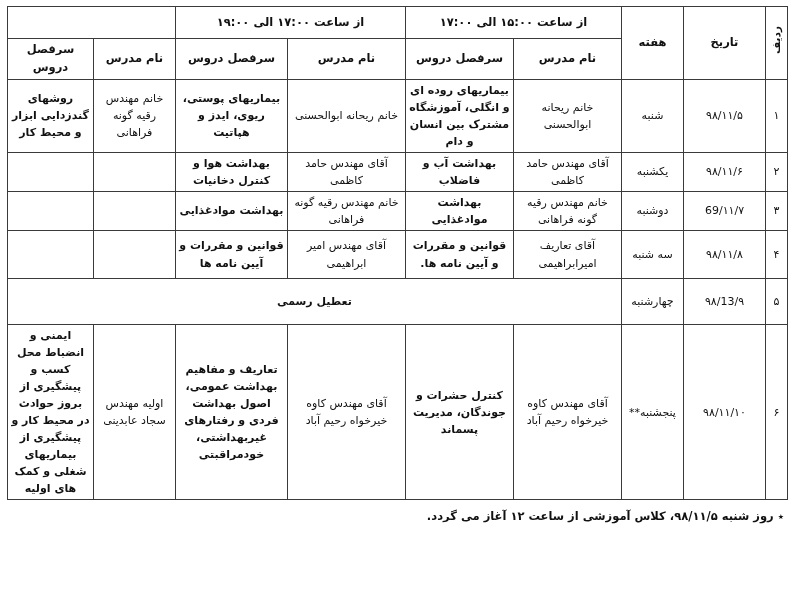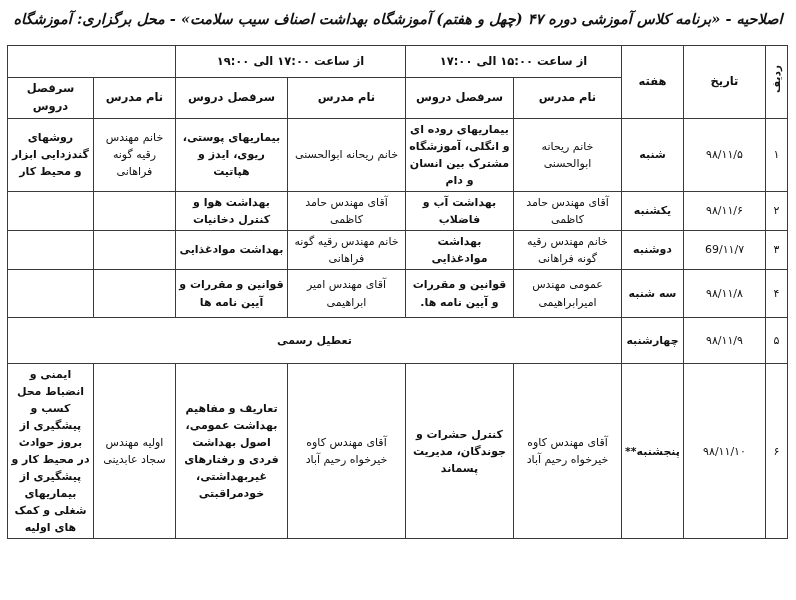--- a/index.html
+++ b/index.html
@@ -49,40 +49,39 @@
 
   .vtext span {
     writing-mode: vertical-rl;
     transform: rotate(180deg);
     font-weight: bold;
     font-size: 10.5px;
     letter-spacing: 1px;
   }
   .cell-num  { font-size: 11px; }
   .cell-date { font-weight: normal; font-size: 11px; }
-  .cell-week { font-weight: bold; font-size: 11px; }
+  .cell-week { font-weight: normal; font-size: 11px; }
   .inst  { font-weight: normal; font-size: 10.5px; }
   .topic { font-weight: bold; font-size: 10.5px; }
   .small { font-size: 9px; line-height: 1.6; }
   .holiday-cell { font-weight: bold; font-size: 15px; }
 
   .footnotes {
     margin: 6px 4px 0 0;
     text-align: right;
     font-weight: bold;
     font-size: 11.5px;
     line-height: 1.8;
   }
 </style>
 </head>
 <body>
 
 <div class="page">
 
-  <div class="doc-title">اصلاحیه - «برنامه کلاس آموزشی دوره ۴۷ (چهل و هفتم) آموزشگاه بهداشت اصناف سیب سلامت» - محل برگزاری: آموزشگاه</div>
 
   <table class="main-table">
     <colgroup>
       <col class="col-num">
         <col class="col-date">
         <col class="col-week">
       <col class="col-s1i">
         <col class="col-s1t">
       <col class="col-s2i">
         <col class="col-s2t">
@@ -140,45 +139,46 @@
         <td class="inst">خانم مهندس رقیه گونه فراهانی</td>
         <td class="topic">بهداشت موادغذایی</td>
         <td></td>
         <td></td>
       </tr>
 
       <tr style="height:48px;">
         <td class="cell-num">۴</td>
         <td class="cell-date">۹۸/۱۱/۸</td>
         <td class="cell-week">سه شنبه</td>
-        <td class="inst">عمومی مهندس امیرابراهیمی</td>
+        <td class="inst">آقای تعاریف امیرابراهیمی</td>
         <td class="topic">قوانین و مقررات و آیین نامه ها.</td>
         <td class="inst">آقای مهندس امیر ابراهیمی</td>
         <td class="topic">قوانین و مقررات و آیین نامه ها</td>
         <td></td>
         <td></td>
       </tr>
 
       <tr style="height:46px;">
         <td class="cell-num">۵</td>
-        <td class="cell-date">۹۸/۱۱/۹</td>
+        <td class="cell-date">۹۸/13/۹</td>
         <td class="cell-week">چهارشنبه</td>
         <td colspan="6" class="holiday-cell">تعطیل رسمی</td>
       </tr>
 
       <tr style="height:104px;">
         <td class="cell-num">۶</td>
         <td class="cell-date">۹۸/۱۱/۱۰</td>
         <td class="cell-week">پنجشنبه**</td>
         <td class="inst">آقای مهندس کاوه خیرخواه رحیم آباد</td>
         <td class="topic">کنترل حشرات و جوندگان، مدیریت پسماند</td>
         <td class="inst">آقای مهندس کاوه خیرخواه رحیم آباد</td>
         <td class="topic small">تعاریف و مفاهیم بهداشت عمومی، اصول بهداشت فردی و رفتارهای غیربهداشتی، خودمراقبتی</td>
         <td class="inst">اولیه مهندس سجاد عابدینی</td>
         <td class="topic small">ایمنی و انضباط محل کسب و پیشگیری از بروز حوادث در محیط کار و پیشگیری از بیماریهای شغلی و کمک های اولیه</td>
       </tr>
     </tbody>
   </table>
 
   <div class="footnotes">
+    <div>٭ روز شنبه ۹۸/۱۱/۵، کلاس آموزشی از ساعت ۱۲ آغاز می گردد.</div>
   </div>
 
 </div>
 
 </body></html>

